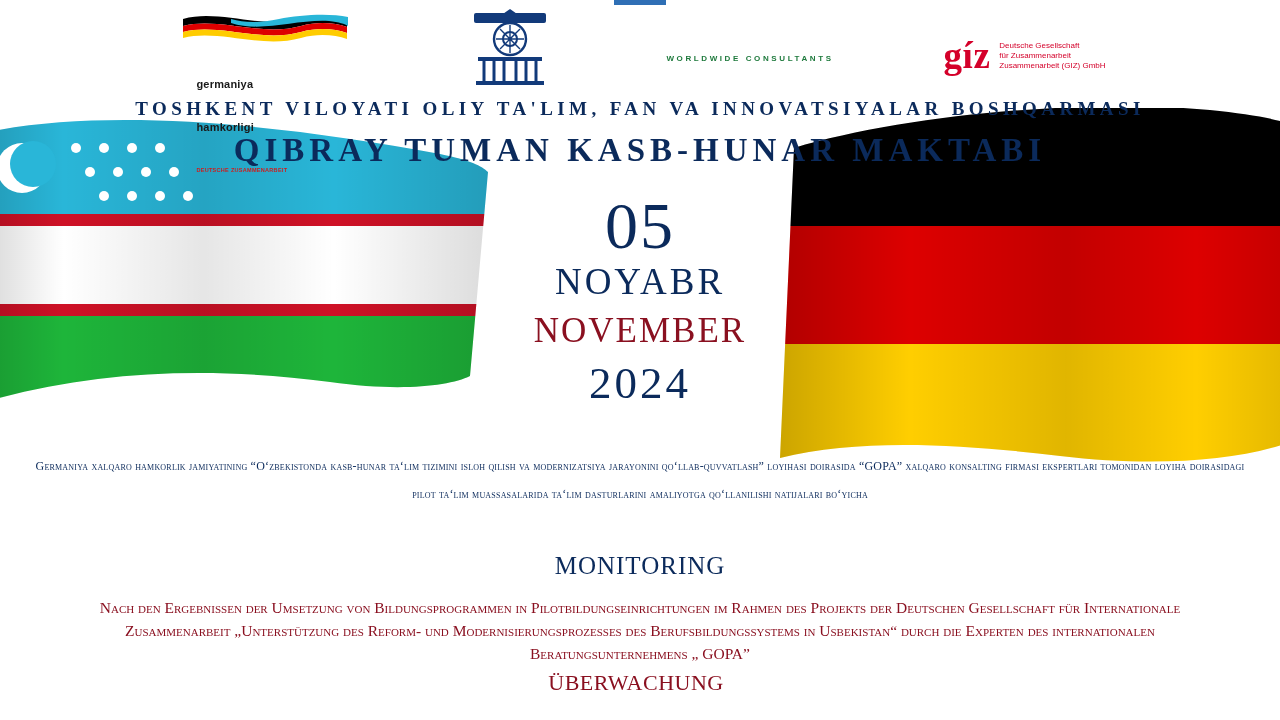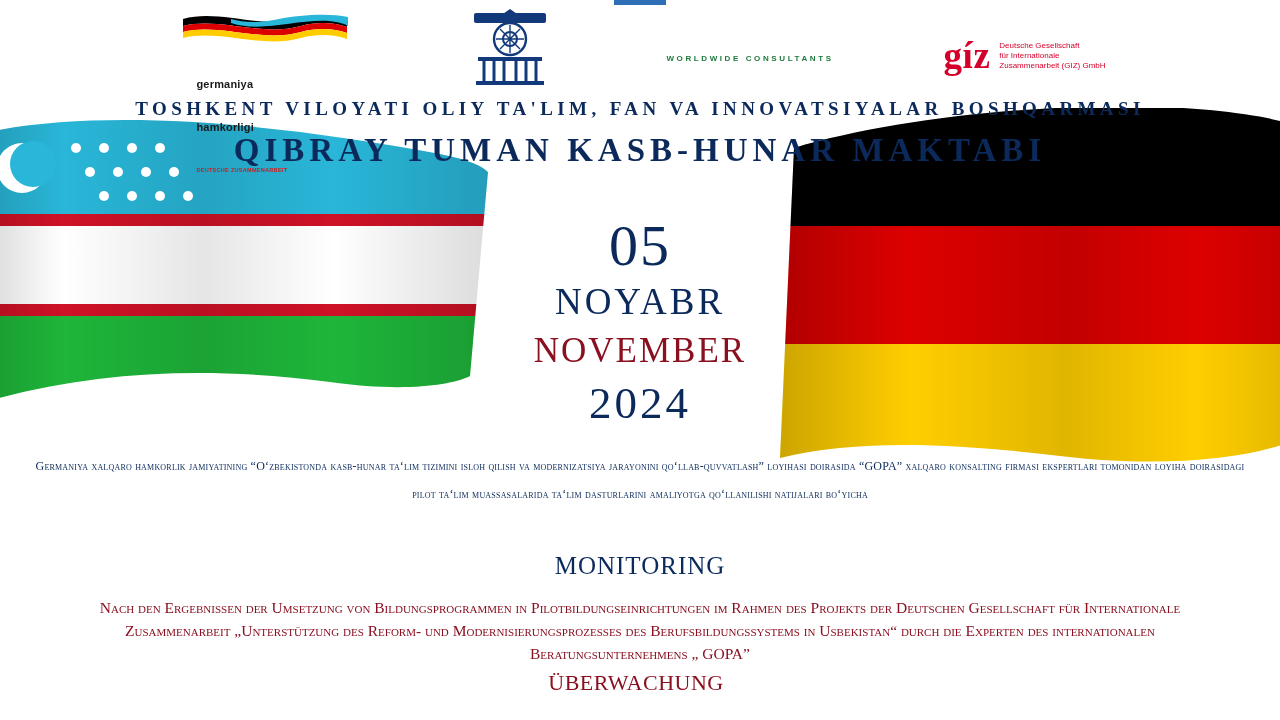--- a/index.html
+++ b/index.html
@@ -108,21 +108,21 @@
   }
 
   
   .date-block {
     position: absolute;
     top: 195px; left: 0; right: 0;
     text-align: center;
     z-index: 30;
     color: #0b2a5b;
   }
-  .date-day   { font-size: 58px; letter-spacing: 2px; line-height: 62px; margin-top: 20px; }
+  .date-day   { font-size: 66px; letter-spacing: 2px; line-height: 62px; }
   .date-month { font-size: 37px; letter-spacing: 3px; line-height: 50px; }
   .date-month-en { font-size: 35px; letter-spacing: 2px; line-height: 48px; color: #8a1020; }
   .date-year  { font-size: 45px; letter-spacing: 3px; line-height: 56px; }
 
   
   .body-uz {
     position: absolute;
     top: 452px; left: 28px; right: 28px;
     text-align: center;
     color: #0b2a5b;
@@ -281,21 +281,21 @@
   </div>
 
   <div class="logo">
     <div class="gopa-sub">WORLDWIDE CONSULTANTS</div>
   </div>
 
   <div class="logo-giz">
     <div class="giz-mark">gíz</div>
     <div class="giz-lines">
       <div>Deutsche Gesellschaft</div>
-      <div>für Internationale</div>
+      <div>für Zusammenarbeit</div>
       <div>Zusammenarbeit (GIZ) GmbH</div>
     </div>
   </div>
 
 </div>
 
 <div class="head-wrap">
   <div class="head-line1">TOSHKENT VILOYATI OLIY TA'LIM, FAN VA INNOVATSIYALAR BOSHQARMASI</div>
   <div class="head-line2">QIBRAY TUMAN KASB-HUNAR MAKTABI</div>
 </div>

